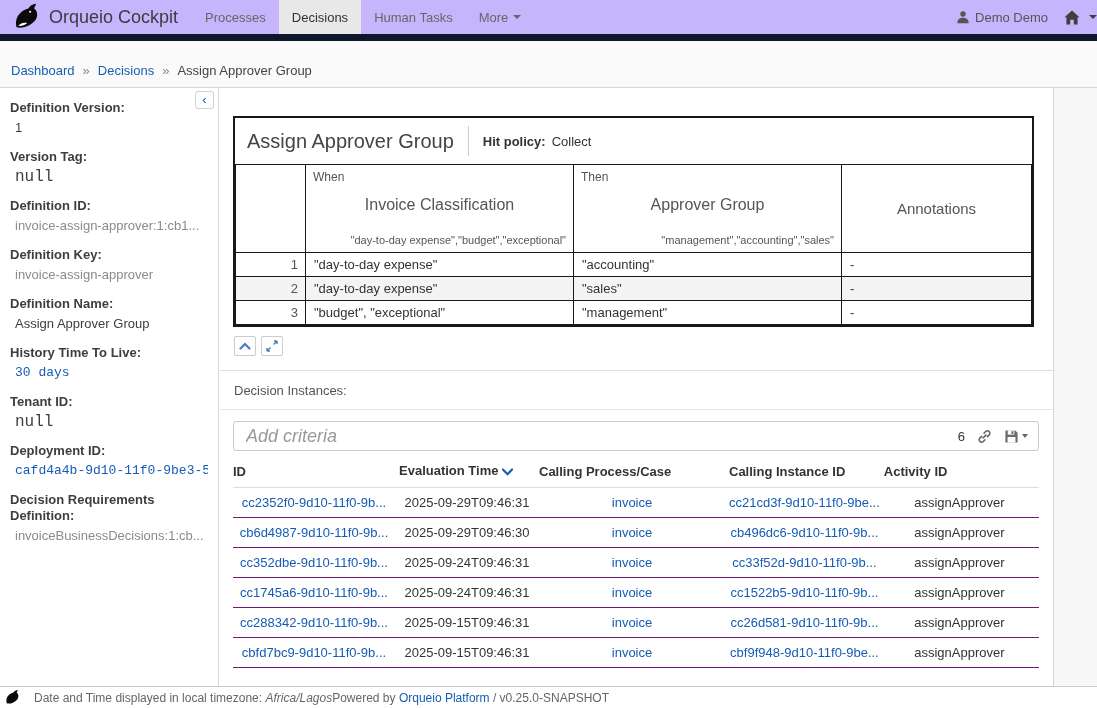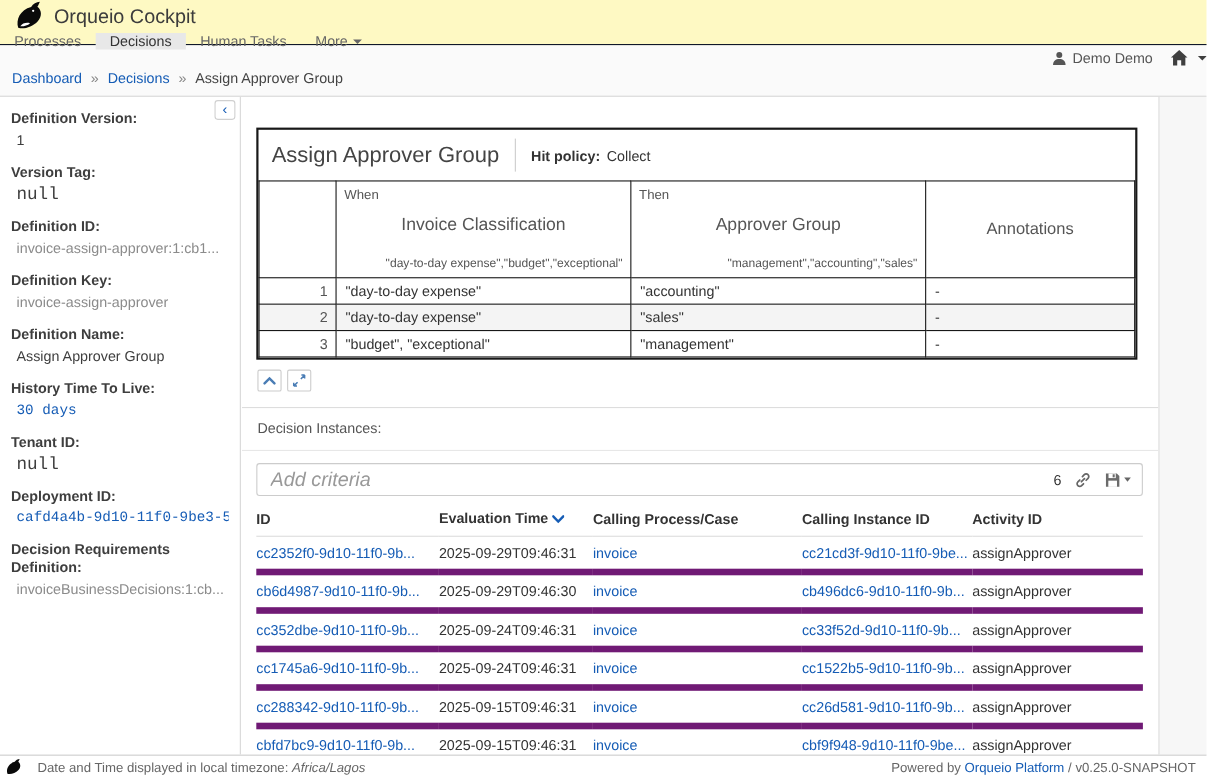--- a/index.html
+++ b/index.html
@@ -6,22 +6,22 @@
   html,body { margin:0; padding:0; }
   body {
     width:1097px; height:708px; position:relative; overflow:hidden;
     background:#fff; font-family:"Liberation Sans", sans-serif; color:#333;
   }
   a { text-decoration:none; }
 
   
   .topbar {
     position:absolute; top:0; left:0; right:0; height:41px;
-    background:#fef9c3; border-bottom:1px solid #0f172a;
-    display:flex; align-items:stretch; z-index:3;flex-direction:column;
+    background:#c4b5fd; border-bottom:7px solid #0f172a;
+    display:flex; align-items:stretch; z-index:3;
   }
   .brand { display:flex; align-items:center; gap:9px; padding:0 14px 0 10px; }
   .brand svg { width:30px; height:30px; }
   .brand-name { font-size:18px; color:#3c3c3c; white-space:nowrap; }
   .nav { display:flex; align-items:stretch; }
   .nav-item {
     display:flex; align-items:center; padding:0 13px; font-size:13px;
     color:#666; cursor:pointer; white-space:nowrap;
   }
   .nav-item.active { background:#e8e8e8; color:#333; }
@@ -121,29 +121,29 @@
     border-left:3.5px solid transparent; border-right:3.5px solid transparent;
   }
 
   .itable { width:100%; border-collapse:collapse; margin-top:3px; }
   .itable col.ic-id { width:166px; } .itable col.ic-time { width:140px; }
   .itable col.ic-proc { width:190px; } .itable col.ic-inst { width:143px; }
   .itable th {
     text-align:left; font-size:13px; color:#333; font-weight:bold;
     padding:9px 4px 8px 0; border-bottom:1px solid #ddd; white-space:nowrap;
   }
-  .itable td { font-size:13px; color:#333; padding:7px 4px 7px 0; border-bottom:6px solid #701a75; white-space:nowrap; overflow:hidden; }
+  .itable td { font-size:13px; color:#333; padding:7px 4px 7px 0; border-bottom:1px solid #701a75; white-space:nowrap; overflow:hidden;text-align:center; }
   .itable a { color:#155cb5; }
   .sort-ico { display:inline-block; vertical-align:-1px; margin-left:4px; }
 
   
   .footer {
     position:absolute; left:0; right:0; bottom:0; height:22px;
     border-top:1px solid #ccc; background:#fff;
-    display:flex; align-items:center; justify-content:space-between;
+    display:flex; align-items:center; 
     font-size:12px; color:#666; padding:0 10px 0 34px;
   }
   .footer .tz { font-style:italic; }
   .footer a { color:#155cb5; }
   .footer-logo { position:absolute; left:3px; bottom:2px; width:17px; height:17px; }
 </style>
 </head>
 <body>
 
 <div class="topbar">

